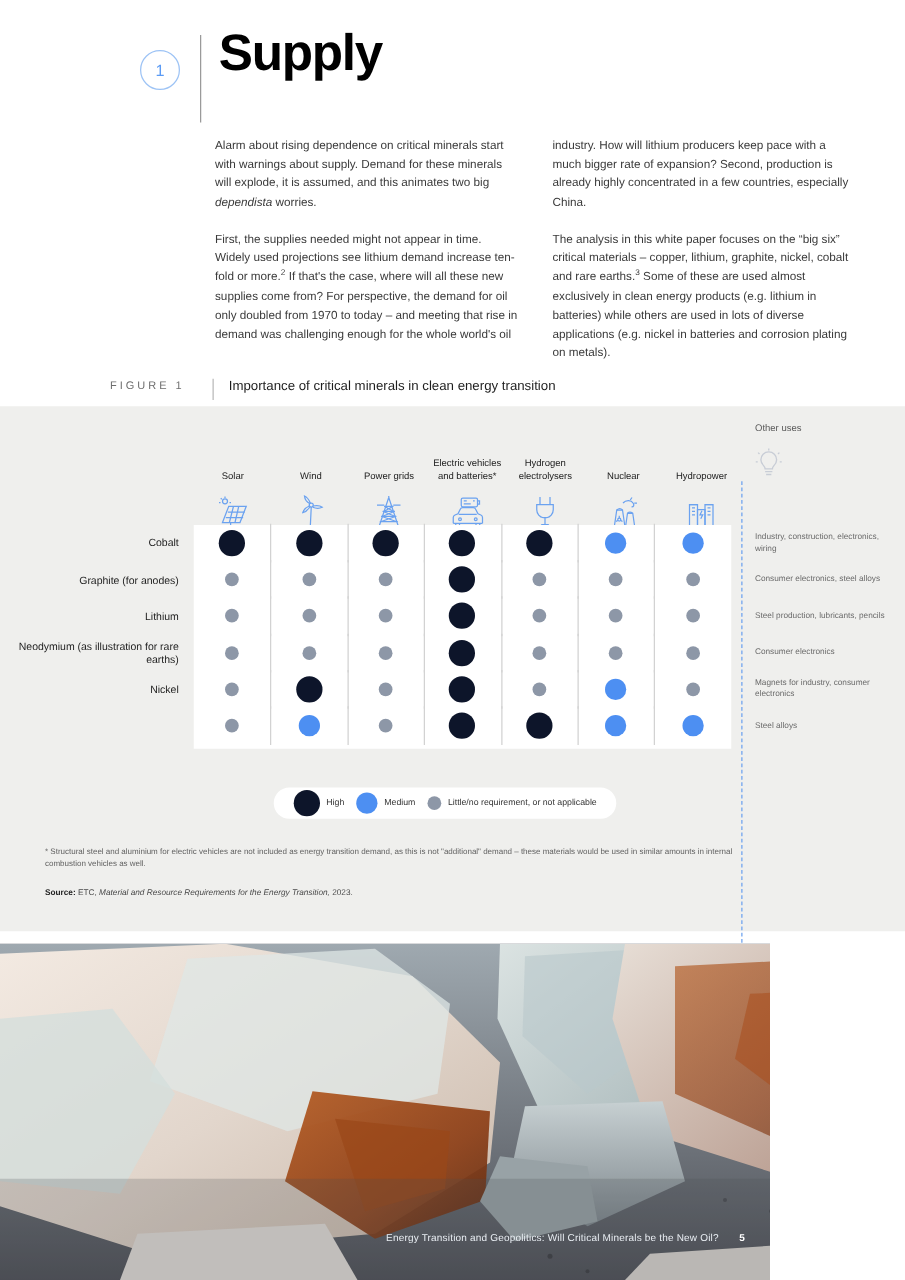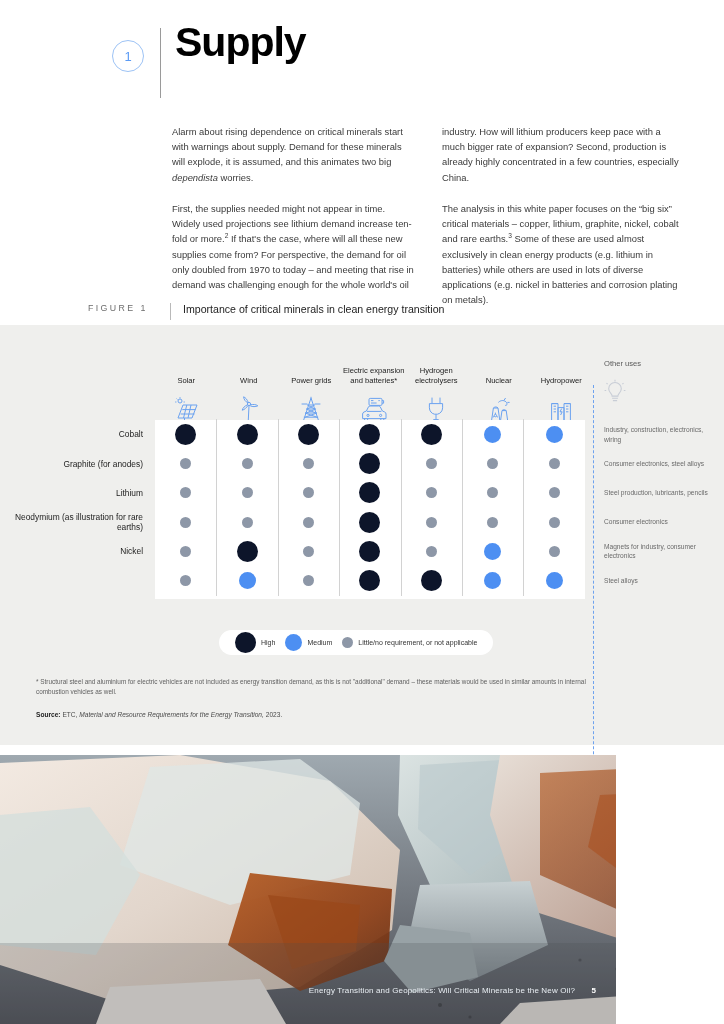--- a/index.html
+++ b/index.html
@@ -19,40 +19,40 @@
     border:1.4px solid #9dc3f5;color:#5b9bf5;
     display:flex;align-items:center;justify-content:center;
     font-size:13px;margin-top:14px;
   }
   .head-rule{width:1px;background:#9a9a9a;height:70px;margin-left:16px;margin-top:2px;}
   .sec-title{font-size:41px;font-weight:700;letter-spacing:-1px;margin-left:14px;line-height:1;margin-top:-4px;color:#000;}
 
   
   .cols{position:absolute;left:172px;top:108px;width:512px;display:flex;gap:28px;}
   .col{width:242px;}
-  .col p{margin:16px 0 14px 0;font-size:9.4px;line-height:1.62;color:#3a3a3a;}
+  .col p{margin:0 0 14px 0;font-size:9.4px;line-height:1.62;color:#3a3a3a;}
   .col p:last-child{margin-bottom:0;}
   sup{font-size:6.6px;vertical-align:super;}
   em{font-style:italic;}
 
   
   .fig-cap{position:absolute;left:88px;top:303px;display:flex;align-items:flex-start;}
   .fig-label{font-size:8.8px;letter-spacing:2.4px;color:#6d6d6d;width:82px;}
   .fig-bar{width:1px;height:17px;background:#b9b9b9;margin:0 12px 0 0;}
   .fig-title{font-size:10.6px;color:#1d1d1d;}
 
   
   .fig-band{position:absolute;left:0;top:325px;width:724px;height:420px;background:#efefed;}
 
   
   .mx-head{position:absolute;left:155px;top:18px;width:450px;display:flex;}
   .mx-head .hcell{width:62.5px;display:flex;flex-direction:column;align-items:center;justify-content:flex-end;height:82px;}
   .hcell .hlabel{font-size:7.6px;color:#222;text-align:center;line-height:1.3;}
   .hcell .hicon{margin-top:9px;height:30px;display:flex;align-items:center;justify-content:center;}
-  .other-head{position:absolute;left:604px;top:0;width:110px;height:82px;display:flex;flex-direction:column;justify-content:flex-end;}
+  .other-head{position:absolute;left:604px;top:13px;width:110px;height:82px;display:flex;flex-direction:column;}
   .other-head .hlabel{font-size:7.6px;color:#5a5a5a;}
   .other-head .hicon{margin-top:9px;height:30px;display:flex;align-items:center;}
 
   
   .dash-div{position:absolute;left:593px;top:60px;width:0;height:580px;border-left:1.1px dashed #6da2ef;}
 
   
   .mx-panel{position:absolute;left:155px;top:95px;width:430px;height:112px;background:#ffffff;}
   .mx-rowlabels{position:absolute;left:0px;top:95px;width:155px;}
 
@@ -155,21 +155,21 @@
               <path d="M14 2 L6 26 M14 2 L22 26"></path>
               <path d="M8.6 26 H3.6 M19.4 26 H24.4"></path>
               <path d="M10.4 9 H17.6 M9.2 13 H18.8 M8 17 H20 M6.8 21.2 H21.2"></path>
               <path d="M10.4 9 L17.6 13 M17.6 9 L10.4 13 M9.2 13 L18.8 17 M18.8 13 L9.2 17 M8 17 L20 21.2 M20 17 L8 21.2"></path>
               <path d="M4.6 8 H10.4 M17.6 8 H23.4"></path>
               <path d="M14 2 V0.8"></path>
             </svg>
           </div>
         </div>
         <div class="hcell">
-          <div class="hlabel">Electric expansion and batteries*</div>
+          <div class="hlabel">Electric vehicles and batteries*</div>
           <div class="hicon">
             <svg width="30" height="28" viewBox="0 0 30 28" fill="none" stroke="#6ba2f0" stroke-width="1">
               <rect x="10" y="2.4" width="13" height="7" rx="1.2"></rect>
               <path d="M12 4.6 h2.4 M12 7 h5.6 M19.4 4.6 h1.4"></path>
               <path d="M23 4.6 h1.6 v2.6 h-1.6"></path>
               <path d="M3.6 22.6 V18 c0-1 .6-1.6 1.4-2 l2.4-1 2-4 c.3-.7.8-1 1.6-1 h8.6 c.8 0 1.3.3 1.7 1 l2.1 4 2.3 1 c.9.4 1.3 1 1.3 2 v4.6"></path>
               <path d="M3.6 22.6 h23.4 M5.6 22.6 v2.2 h3 v-2.2 M21.8 22.6 v2.2 h3 v-2.2"></path>
               <path d="M8 15.4 h14.4"></path>
               <circle cx="9" cy="19.4" r="1.1"></circle>
               <circle cx="21.6" cy="19.4" r="1.1"></circle>

